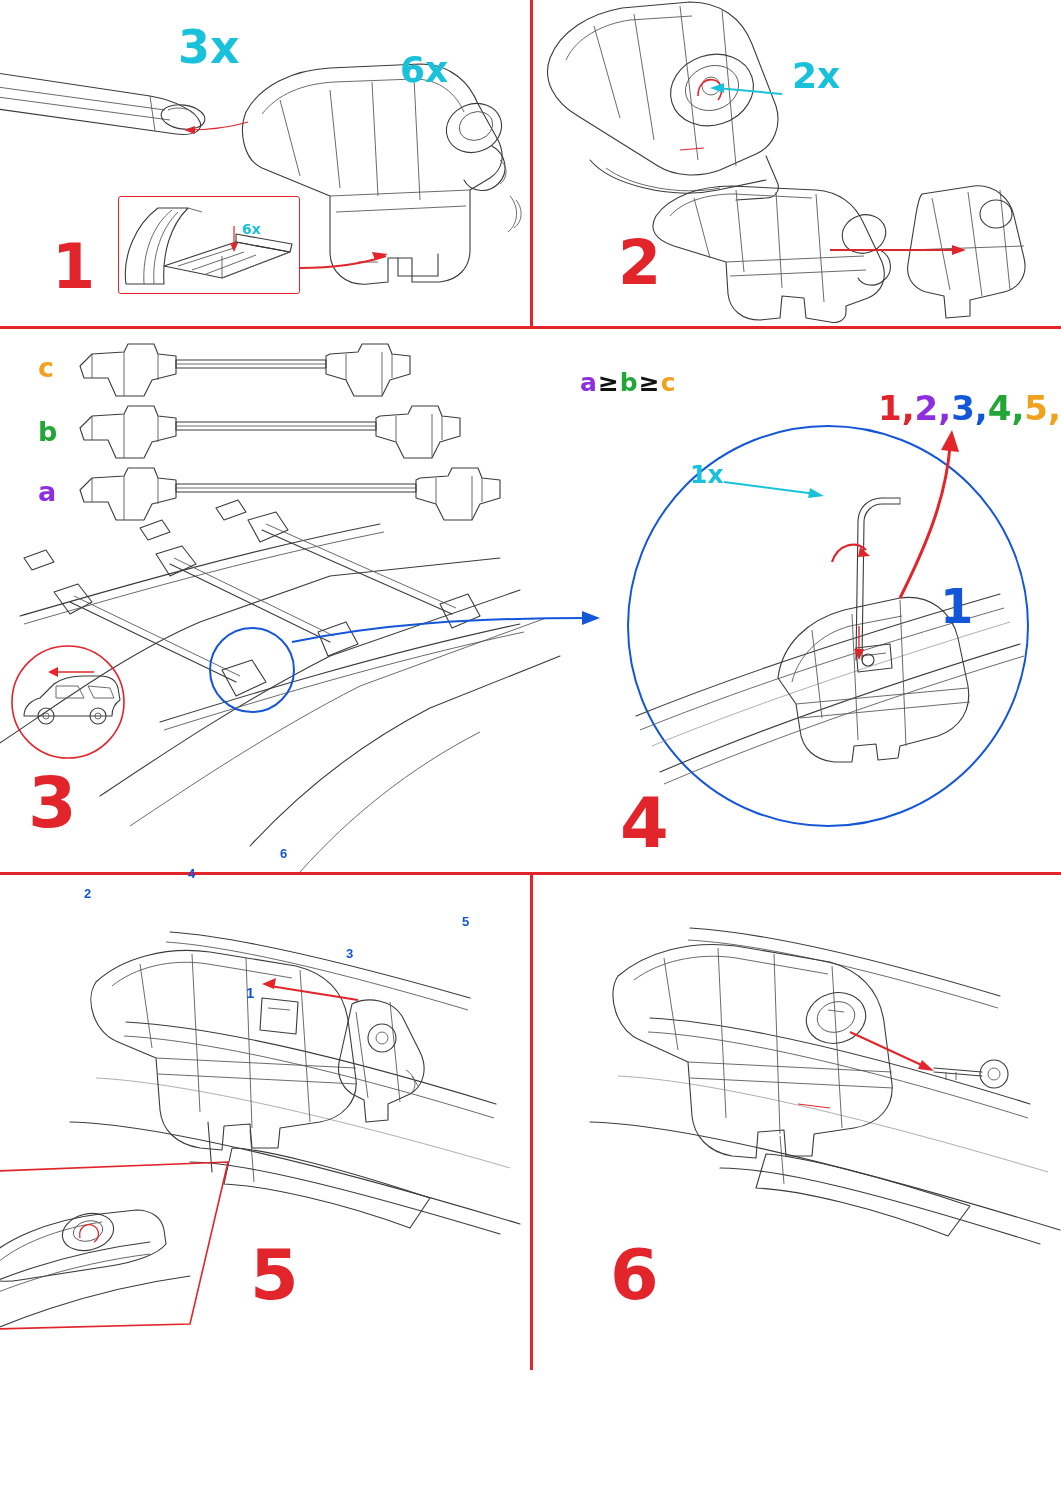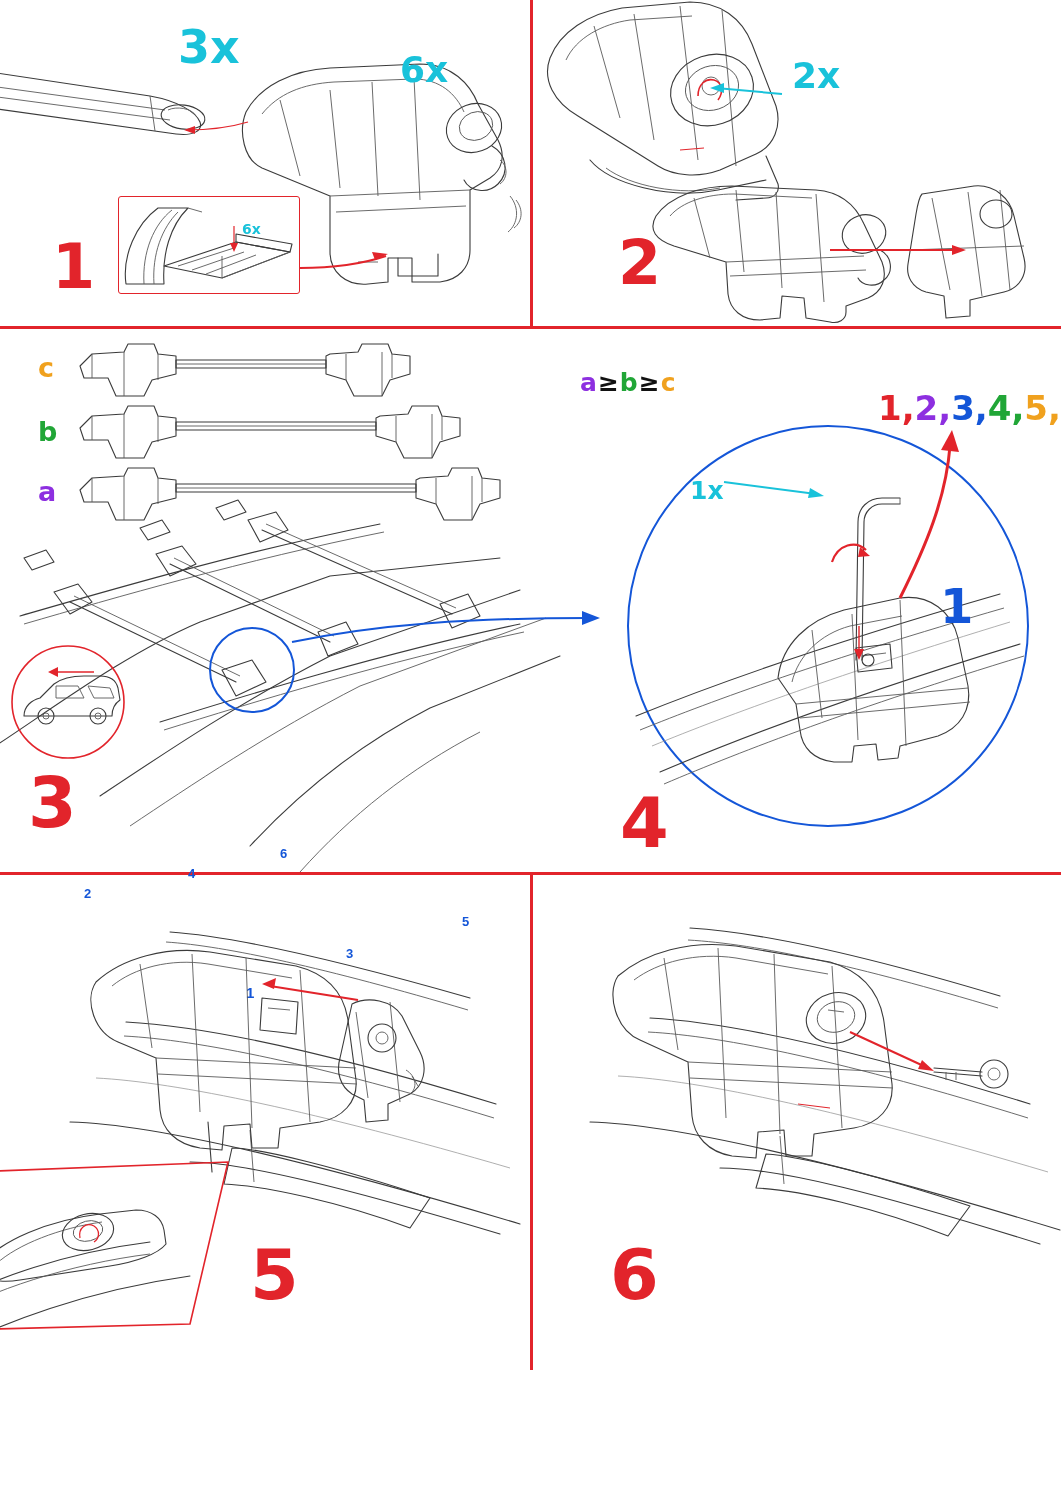--- a/index.html
+++ b/index.html
@@ -34,21 +34,21 @@
 
   
   .qty {
     position:absolute;
     font-family:"DejaVu Sans", sans-serif;
     font-weight:700;
     color:#19c2da;
     font-size:33px;
     line-height:1;
   }
-  .qty.sm { font-size:25px;margin-top:16px; }
+  .qty.sm { font-size:25px; }
   .qty.tiny { font-size:14px; color:#19c2da; }
 
   
   .letter {
     position:absolute;
     font-family:"DejaVu Sans", sans-serif;
     font-weight:700;
     font-size:27px;
     line-height:1;
   }

